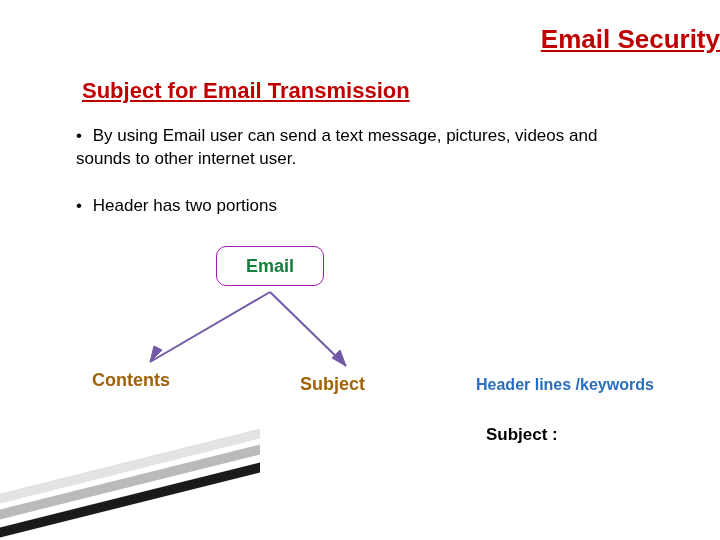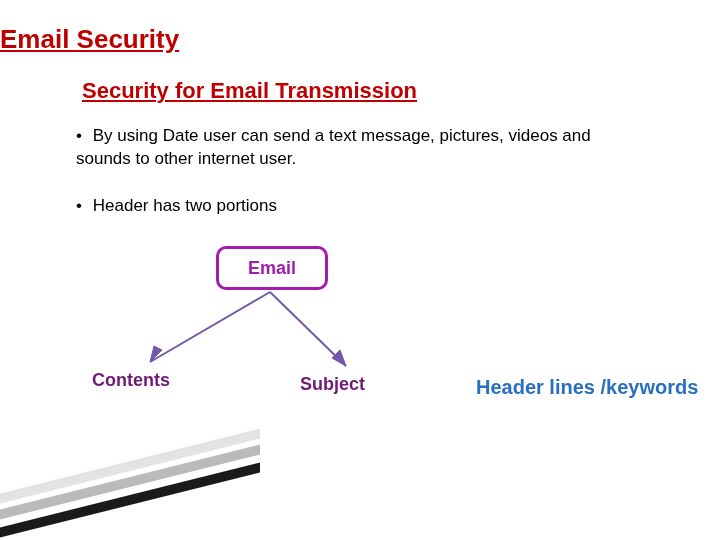--- a/index.html
+++ b/index.html
@@ -1,55 +1,55 @@
 <!DOCTYPE html>
 <html><head>
 <meta charset="utf-8">
 <style>
   html,body{margin:0;padding:0;width:720px;height:540px;background:#fff;
     font-family:"Segoe UI",Tahoma,Verdana,sans-serif;color:#000;position:relative;overflow:hidden}
-  .title{position:absolute;left:0;top:24px;width:720px;text-align:left;
+  .title{position:absolute;left:0;top:24px;width:720px;text-align:right;
     font-size:26px;font-weight:700;color:#c00000;text-decoration:underline}
   .subtitle{position:absolute;left:82px;top:78px;font-size:22px;font-weight:700;
     color:#c00000;text-decoration:underline}
   .bullet{position:absolute;font-size:17px;line-height:1.35;color:#000}
   .b1{left:76px;top:125px;width:560px}
   .b2{left:76px;top:195px;width:560px}
   .dot{display:inline-block;width:12px}
   .email-box{position:absolute;left:216px;top:246px;width:106px;height:38px;
-    border:3px solid #a21caf;border-radius:10px;background:#ffffff;
+    border:1px solid #a21caf;border-radius:10px;background:#ffffff;
     display:flex;align-items:center;justify-content:center;font-weight:700;
-    font-size:18px;color:#a21caf}
+    font-size:18px;color:#15803d}
   .arrow{position:absolute;stroke:#7259a7;fill:#7259a7}
-  .leaf-label{position:absolute;font-size:18px;font-weight:700;color:#701a75}
+  .leaf-label{position:absolute;font-size:18px;font-weight:700;color:#a16207}
   .contents-label{left:92px;top:370px}
   .headers-label{left:300px;top:374px}
-  .hlines{position:absolute;left:476px;top:376px;font-size:20px;font-weight:700;
+  .hlines{position:absolute;left:476px;top:376px;font-size:16px;font-weight:700;
     color:#2a6fbf}
   .kwlist{position:absolute;left:486px;top:424px;font-size:17px;font-weight:700;
     line-height:1.35}
   
   .streak{position:absolute;left:-40px;bottom:-10px;width:300px;height:120px;
     pointer-events:none}
   .streak div{position:absolute;left:0;height:10px;width:100%;
     transform:skewY(-14deg)}
   .s1{bottom:40px;background:#1a1a1a}
   .s2{bottom:58px;background:#bababa}
   .s3{bottom:74px;background:#e3e3e3}
 </style>
 </head>
 <body>
 
 <div class="title">Email Security</div>
 
-<div class="subtitle">Security for Email Transmission</div>
+<div class="subtitle">Subject for Email Transmission</div>
 
 <div class="bullet b1">
   <span class="dot">•</span>
-  <span>By using Date user can send a text message, pictures, videos and sounds to other internet user.</span>
+  <span>By using Email user can send a text message, pictures, videos and sounds to other internet user.</span>
 </div>
 <div class="bullet b2">
   <span class="dot">•</span>
   <span>Header has two portions</span>
 </div>
 
 <div class="email-box">
   <span>Email</span>
 </div>
 
@@ -60,19 +60,20 @@
 <svg class="arrow" style="left:260px;top:286px" width="120" height="92">
   <line x1="10" y1="6" x2="86" y2="80" stroke-width="2"></line>
   <polygon points="86,80 72,72 80,64"></polygon>
 </svg>
 
 <div class="leaf-label contents-label">Contents</div>
 <div class="leaf-label headers-label">Subject</div>
 
 <div class="hlines">Header lines /keywords</div>
 <div class="kwlist">
+  <div>Subject :</div>
 </div>
 
 <div class="streak">
   <div class="s3"></div>
     <div class="s2"></div>
     <div class="s1"></div>
 </div>
 
 </body></html>

